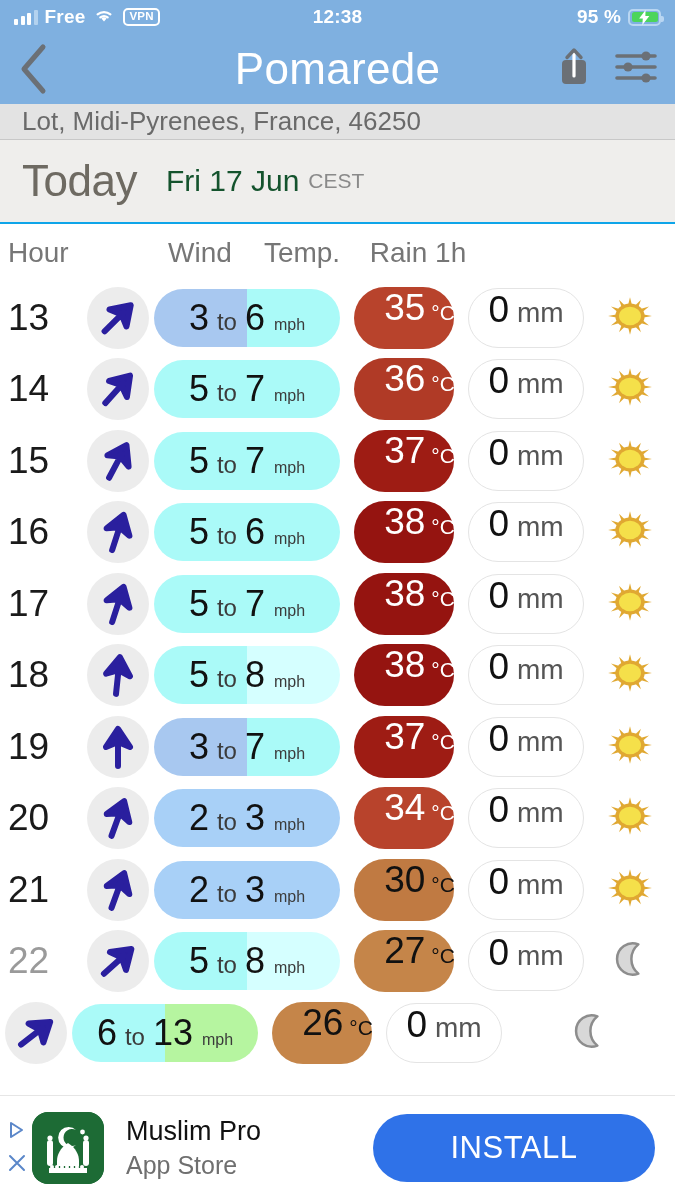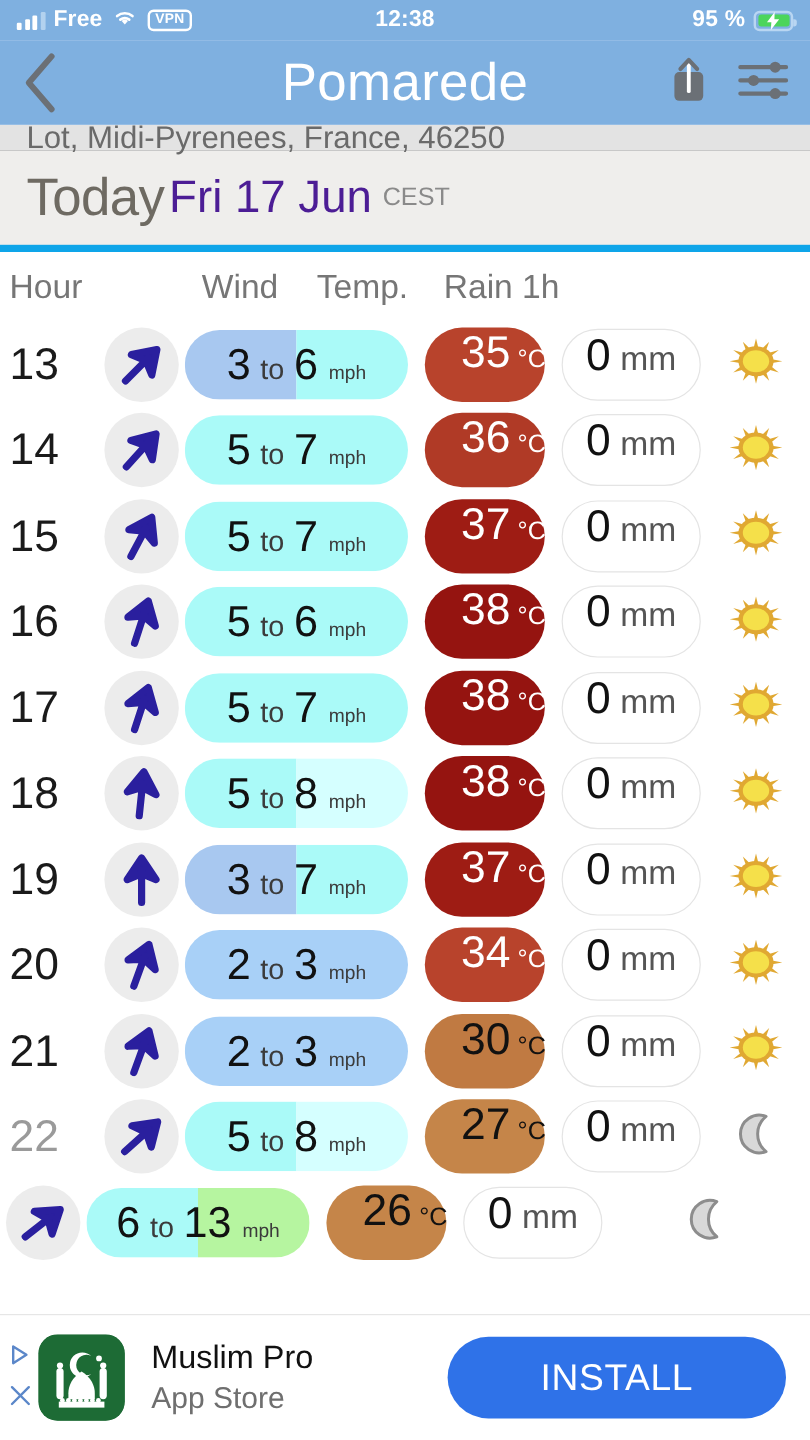--- a/index.html
+++ b/index.html
@@ -49,32 +49,32 @@
   .back{color:#6b7076;font-size:46px;line-height:0;font-weight:300;
     width:40px;cursor:pointer;}
   .nav-title{
     position:absolute;left:0;right:0;text-align:center;color:#ffffff;
     font-size:44px;font-weight:400;letter-spacing:.3px;pointer-events:none;
   }
   .nav-actions{margin-left:auto;display:flex;align-items:center;gap:24px;z-index:2;}
 
   
   .subtitle{
-    background:#e3e3e3;height:22px;display:flex;align-items:center;
+    background:#e3e3e3;height:36px;display:flex;align-items:center;
     padding:0 22px;color:#6a6a6a;font-size:26px;
     border-bottom:1px solid #c8c8c8;
   }
 
   
   .dayhdr{
     background:#efeeec;height:84px;display:flex;align-items:center;
-    padding:0 22px;border-bottom:6px solid #0ea5e9;
+    padding:0 22px;border-bottom:2px solid #0ea5e9;
   }
   .today{font-size:44px;color:#6e6a62;font-weight:400;letter-spacing:-.5px;}
-  .daydate{font-size:38px;color:#4c1d95;margin-left:4px;}
+  .daydate{font-size:30px;color:#14532d;margin-left:29px;}
   .tz{font-size:21px;color:#8a8a8a;margin-left:9px;}
   .toggle{
     margin-left:auto;display:flex;border-radius:9px;overflow:hidden;
     background:#e0e0e0;
   }
   .toggle div{
     padding:7px 18px;font-size:31px;font-weight:600;cursor:pointer;
   }
   .tg-off{color:#b0b0b0;background:#e0e0e0;}
   .tg-on{color:#121212;background:#cfcfcf;}

